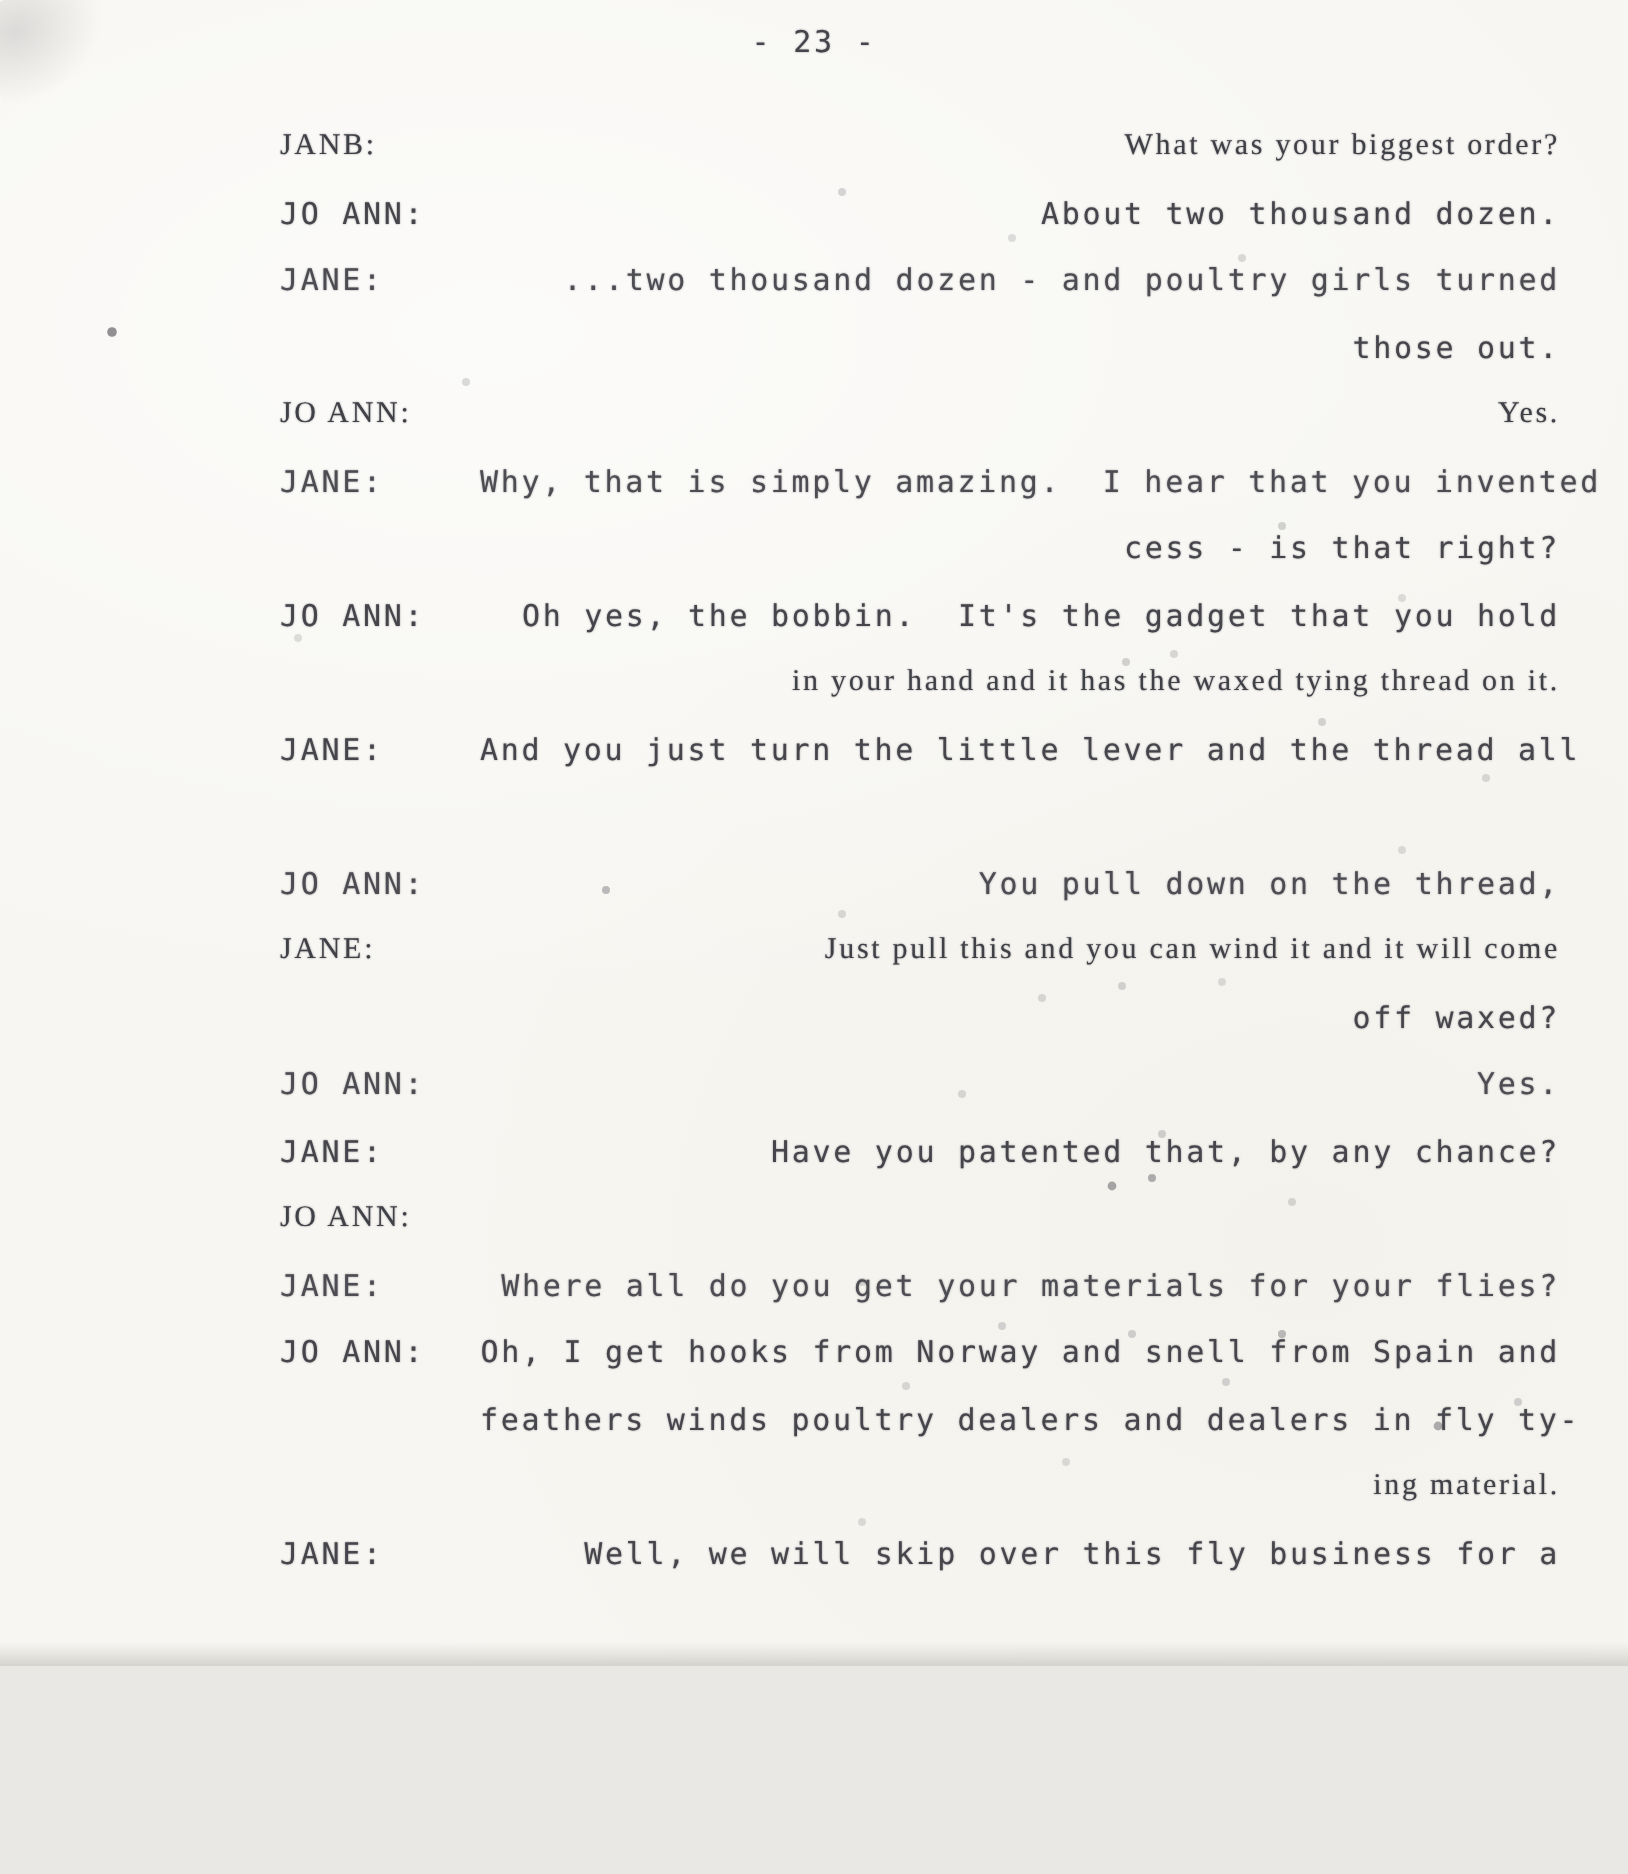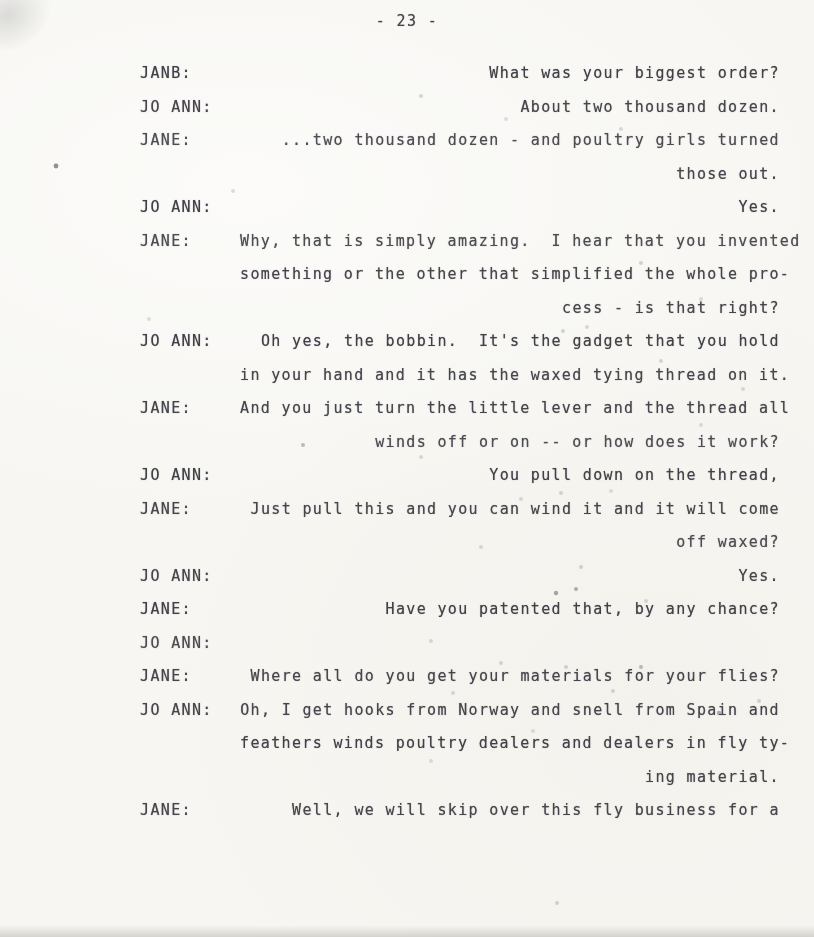--- a/index.html
+++ b/index.html
@@ -3,21 +3,21 @@
 <meta charset="utf-8">
 <style>
   html, body {
     margin: 0;
     padding: 0;
     background: #e9e8e4;
   }
   .page {
     position: relative;
     width: 814px;
-    height: 937px;
+    height: 833px;
     background:
       radial-gradient(ellipse 900px 500px at 30% 20%, rgba(255,255,255,0.55), rgba(255,255,255,0) 70%),
       radial-gradient(ellipse 700px 600px at 80% 75%, rgba(240,238,232,0.5), rgba(240,238,232,0) 70%),
       #f7f6f2;
     overflow: hidden;
     font-family: "DejaVu Sans Mono", "Liberation Mono", monospace;
     color: #45454b;
   }
   .page-number {
     position: absolute;
@@ -49,21 +49,21 @@
     text-shadow: 0 0 1px rgba(70,70,76,0.6);
   }
   .text {
     flex: 1 1 auto;
     white-space: pre;
     text-shadow: 0 0 1px rgba(70,70,76,0.6);
     text-align: right;
   }
   
   .line:nth-child(3n) { color: #4c4c52; }
-  .line:nth-child(4n+1) { color: #404047; }
+  .line:nth-child(4n+1) { color: #404047; font-family: Liberation Serif, serif; }
   .corner-smudge {
     position: absolute;
     top: -8px;
     left: -10px;
     width: 70px;
     height: 55px;
     background: radial-gradient(ellipse at 30% 30%, rgba(140,140,140,0.28), rgba(140,140,140,0) 65%);
     transform: rotate(-25deg);
   }
   .noise, .noise2 {
@@ -159,24 +159,20 @@
       <div class="line">
         <span class="speaker">JO ANN:</span>
         <span class="text">Yes.</span>
       </div>
 
       <div class="line">
         <span class="speaker">JANE:</span>
         <span class="text">Why, that is simply amazing.  I hear that you invented</span>
       </div>
 
-      <div class="line">
-        <span class="speaker"></span>
-        <span class="text">something or the other that simplified the whole pro-</span>
-      </div>
 
       <div class="line">
         <span class="speaker"></span>
         <span class="text">cess - is that right?</span>
       </div>
 
       <div class="line">
         <span class="speaker">JO ANN:</span>
         <span class="text">Oh yes, the bobbin.  It's the gadget that you hold</span>
       </div>
@@ -186,21 +182,20 @@
         <span class="text">in your hand and it has the waxed tying thread on it.</span>
       </div>
 
       <div class="line">
         <span class="speaker">JANE:</span>
         <span class="text">And you just turn the little lever and the thread all</span>
       </div>
 
       <div class="line">
         <span class="speaker"></span>
-        <span class="text">winds off or on -- or how does it work?</span>
       </div>
 
       <div class="line">
         <span class="speaker">JO ANN:</span>
         <span class="text">You pull down on the thread,</span>
       </div>
 
       <div class="line">
         <span class="speaker">JANE:</span>
         <span class="text">Just pull this and you can wind it and it will come</span>

